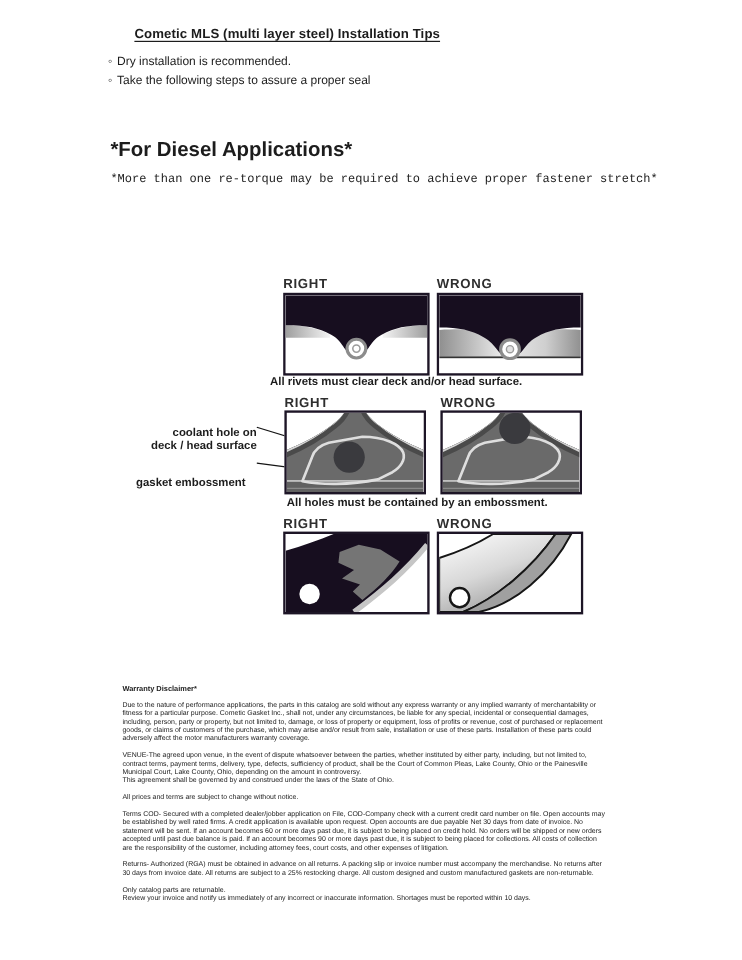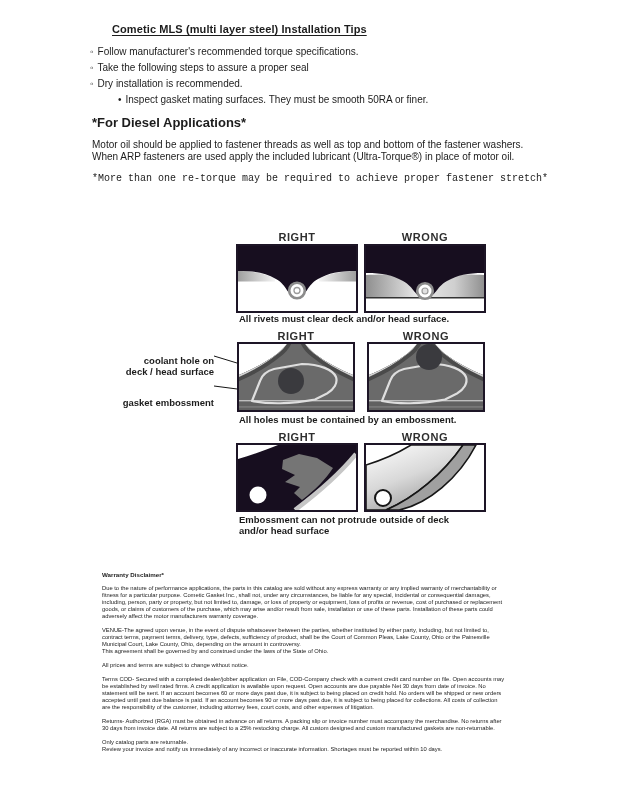--- a/index.html
+++ b/index.html
@@ -13,74 +13,66 @@
     font-size:11px;font-weight:bold;letter-spacing:.1px;
     text-decoration:underline;text-underline-offset:2px;
   }
   .bullets{position:absolute;left:90px;top:44px;font-size:10px;line-height:16px;width:470px;}
   .b{display:flex;align-items:baseline;}
   .b::before{content:"◦";margin-right:4px;font-size:10px;color:#1c1c1c;}
   .sub{display:flex;align-items:baseline;padding-left:28px;}
   .sub::before{content:"•";margin-right:4px;font-size:10px;color:#1c1c1c;}
   
   .diesel{position:absolute;left:92px;top:115px;width:470px;}
-  .diesel h2{font-size:13px;font-weight:bold;margin:0 0 9px 0;}
+  .diesel h2{font-size:17px;font-weight:bold;margin:0 0 9px 0;}
   .diesel p{font-size:10px;line-height:11.9px;margin:0 0 9px 0;white-space:pre-line;}
   .diesel .note{margin-top:10px;font-family:Liberation Mono, monospace;}
   
   .dlabel{
-    position:absolute;width:122px;text-align:center;
+    position:absolute;width:122px;
     font-size:11px;font-weight:bold;letter-spacing:.6px;color:#2e2e2e;
   }
   .dbox{position:absolute;width:118px;height:65px;border:2px solid #1d1526;background:#fff;}
   .dbox svg{display:block;width:118px;height:65px;}
   .dbox2{width:114px;height:66px;}
   .dbox2 svg{width:114px;height:66px;}
   .dcaption{
     position:absolute;font-size:9.5px;font-weight:bold;line-height:10.5px;
     white-space:pre-line;color:#1c1c1c;
   }
   .sidelabels{
     position:absolute;left:104px;top:344px;width:110px;text-align:right;
     font-size:9.5px;font-weight:bold;line-height:11px;white-space:pre-line;
   }
-  .sidelabels .lab2{margin-top:9px;}
+  .sidelabels .lab2{margin-top:9px;text-align:center;}
   .leader{position:absolute;left:110px;top:336px;width:200px;height:70px;pointer-events:none;}
   
   .legal{position:absolute;left:102px;top:571px;width:418px;font-size:5.8px;line-height:7px;color:#222;}
   .legal h3{font-size:6.2px;font-weight:bold;margin:0 0 7px 0;}
   .legal p{margin:0 0 7px 0;white-space:pre-line;}
   .pagecode{position:absolute;left:388px;top:799px;font-size:13px;color:#0f766e;}
 </style>
 </head>
 <body>
 
 <div class="page">
 
   <div class="title">Cometic MLS (multi layer steel) Installation Tips</div>
 
   <div class="bullets">
     <div class="b">
-      <span>Follow manufacturer's recommended torque specifications.</span>
+      <span>Dry installation is recommended.</span>
       </div>
     <div class="b">
       <span>Take the following steps to assure a proper seal</span>
       </div>
-    <div class="b">
-      <span>Dry installation is recommended.</span>
-      </div>
-    <div class="sub">
-      <span>Inspect gasket mating surfaces.  They must be smooth 50RA or finer.</span>
-      </div>
   </div>
 
   <div class="diesel">
     <h2>*For Diesel Applications*</h2>
-    <p>Motor oil should be applied to fastener threads as well as top and bottom of the fastener washers.
-When ARP fasteners are used apply the included lubricant (Ultra-Torque®) in place of motor oil.</p>
     <p class="note">*More than one re-torque may be required to achieve proper fastener stretch*</p>
   </div>
 
   <div class="dlabel" style="left:236px;top:231px">RIGHT</div>
   <div class="dlabel" style="left:364px;top:231px">WRONG</div>
 
   <div class="dbox" style="left:236px;top:244px">
     <svg viewBox="0 0 118 65">
       <defs>
         <linearGradient id="g1l" x1="0" y1="0" x2="1" y2="0">
@@ -113,21 +105,21 @@
       </defs>
       <rect width="118" height="65" fill="#fff"></rect>
       <path d="M0,29 C30,27 45,31 59,31 C73,31 88,27 118,29 L118,51 L0,51 Z" fill="url(#g1w)"></path>
       <path d="M0,0 H118 V27 C101,27 92,29 81,35 C69,41.5 71,51 59,51 C48,51 49,41.5 37,35 C26,29 17,27 0,27 Z" fill="#170e1f"></path>
       <rect y="51" width="118" height="1.5" fill="#333"></rect>
       <circle cx="59" cy="45" r="7.8" fill="#fff" stroke="#8c8c8c" stroke-width="2.6"></circle>
       <circle cx="59" cy="45" r="3" fill="#e2e2e2" stroke="#9c9c9c" stroke-width="1.2"></circle>
     </svg>
   </div>
 
-  <div class="dcaption" style="left:239px;top:314px;width:260px">All rivets must clear deck and/or head surface.</div>
+  <div class="dcaption" style="left:225px;top:314px;width:260px">All rivets must clear deck and/or head surface.</div>
 
   <div class="dlabel" style="left:237px;top:330px;width:118px">RIGHT</div>
   <div class="dlabel" style="left:367px;top:330px;width:118px">WRONG</div>
 
   <div class="sidelabels">
     <div>coolant hole on
 deck / head surface</div>
     <div class="lab2">gasket embossment</div>
   </div>
 
@@ -206,22 +198,20 @@
             <stop offset="1" stop-color="#9f9f9f"></stop>
         </linearGradient>
       </defs>
       <rect width="118" height="65" fill="#fff"></rect>
       <path d="M0,20 C16,15 32,8 45,0 L97,0 C77,29 48,53 20,65 L0,65 Z" fill="url(#g3w)" stroke="#161616" stroke-width="1.6"></path>
       <path d="M97,0 L110,0 C93,33 62,59 33,65 L20,65 C48,53 77,29 97,0 Z" fill="#a0a0a0" stroke="#161616" stroke-width="1.6"></path>
       <circle cx="17" cy="53" r="8" fill="#fff" stroke="#161616" stroke-width="2"></circle>
     </svg>
   </div>
 
-  <div class="dcaption" style="left:239px;top:515px;width:230px">Embossment can not protrude outside of deck
-and/or head surface</div>
 
   <div class="legal">
     <h3>Warranty Disclaimer*</h3>
     <p>Due to the nature of performance applications, the parts in this catalog are sold without any express warranty or any implied warranty of merchantability or
 fitness for a particular purpose.  Cometic Gasket Inc., shall not, under any circumstances, be liable for any special, incidental or consequential damages,
 including, person, party or property, but not limited to, damage, or loss of property or equipment, loss of profits or revenue, cost of purchased or replacement
 goods, or claims of customers of the purchase, which may arise and/or result from sale, installation or use of these parts.  Installation of these parts could
 adversely affect the motor manufacturers warranty coverage.</p>
     <p>VENUE-The agreed upon venue, in the event of dispute whatsoever between the parties, whether instituted by either party, including, but not limited to,
 contract terms, payment terms, delivery, type, defects, sufficiency of product, shall be the Court of Common Pleas, Lake County, Ohio or the Painesville

